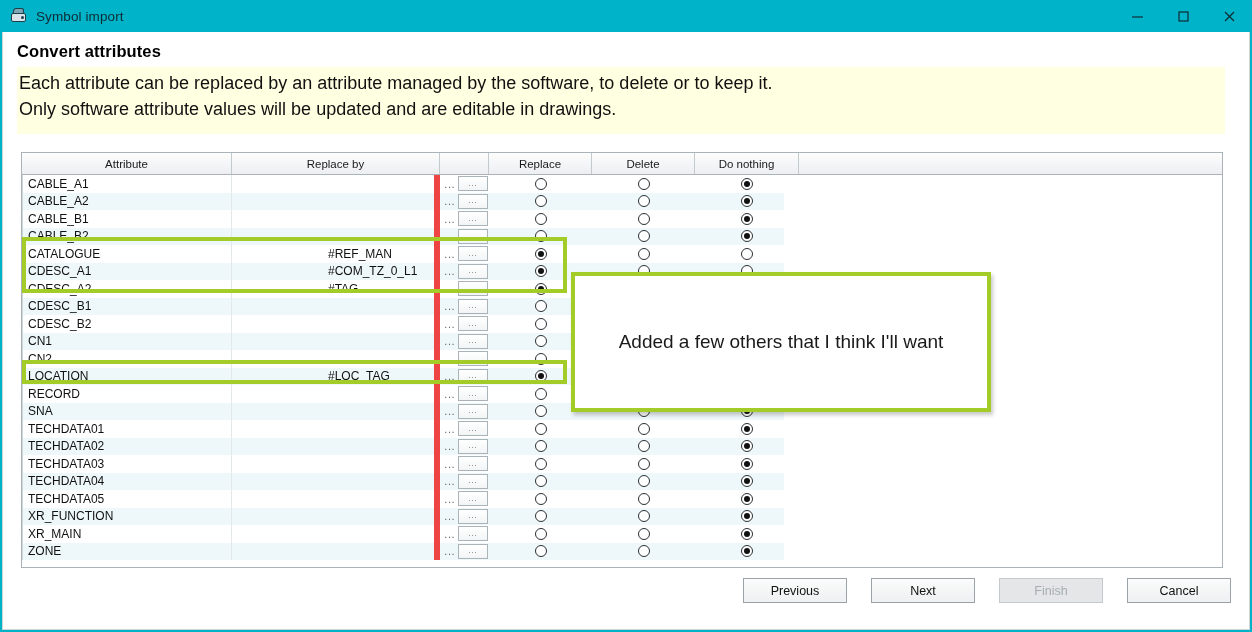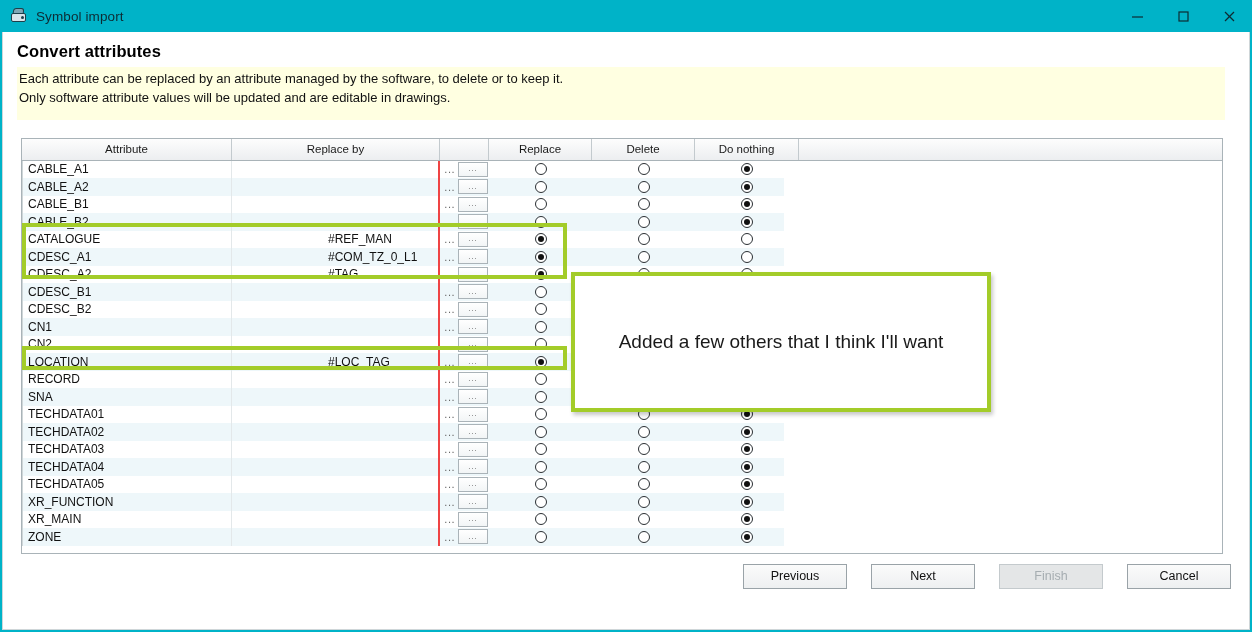--- a/index.html
+++ b/index.html
@@ -86,21 +86,21 @@
     font-size: 16.5px;
     font-weight: bold;
     color: #000;
     margin-bottom: 6px;
     letter-spacing: .1px;
   }
   .head-banner {
     background: #ffffe1;
     border: 0;
     padding: 3px 2px 12px 2px;
-    font-size: 13px;
+    font-size: 18px;
     color: #111;
     line-height: 1.45;
   }
   .head-banner div { white-space: nowrap; }
 
   
   .grid-wrap {
     margin: 18px 26px 0 18px;
     border: 1px solid #a9b3b8;
     background: #fff;
@@ -156,21 +156,21 @@
     height: 100%;
     display: flex; align-items: center;
     white-space: nowrap;
     overflow: hidden;
   }
   .c-repl {
     width: 208px;
     padding-left: 96px;
     height: 100%;
     display: flex; align-items: center;
-    border-right: 2px solid #ef4444;
+    border-right: 6px solid #ef4444;
     white-space: nowrap;
   }
   .c-dots {
     width: 49px;
     height: 100%;
     display: flex; align-items: center; justify-content: flex-end;
     gap: 3px;
     padding-right: 1px;
   }
   .ellip {

